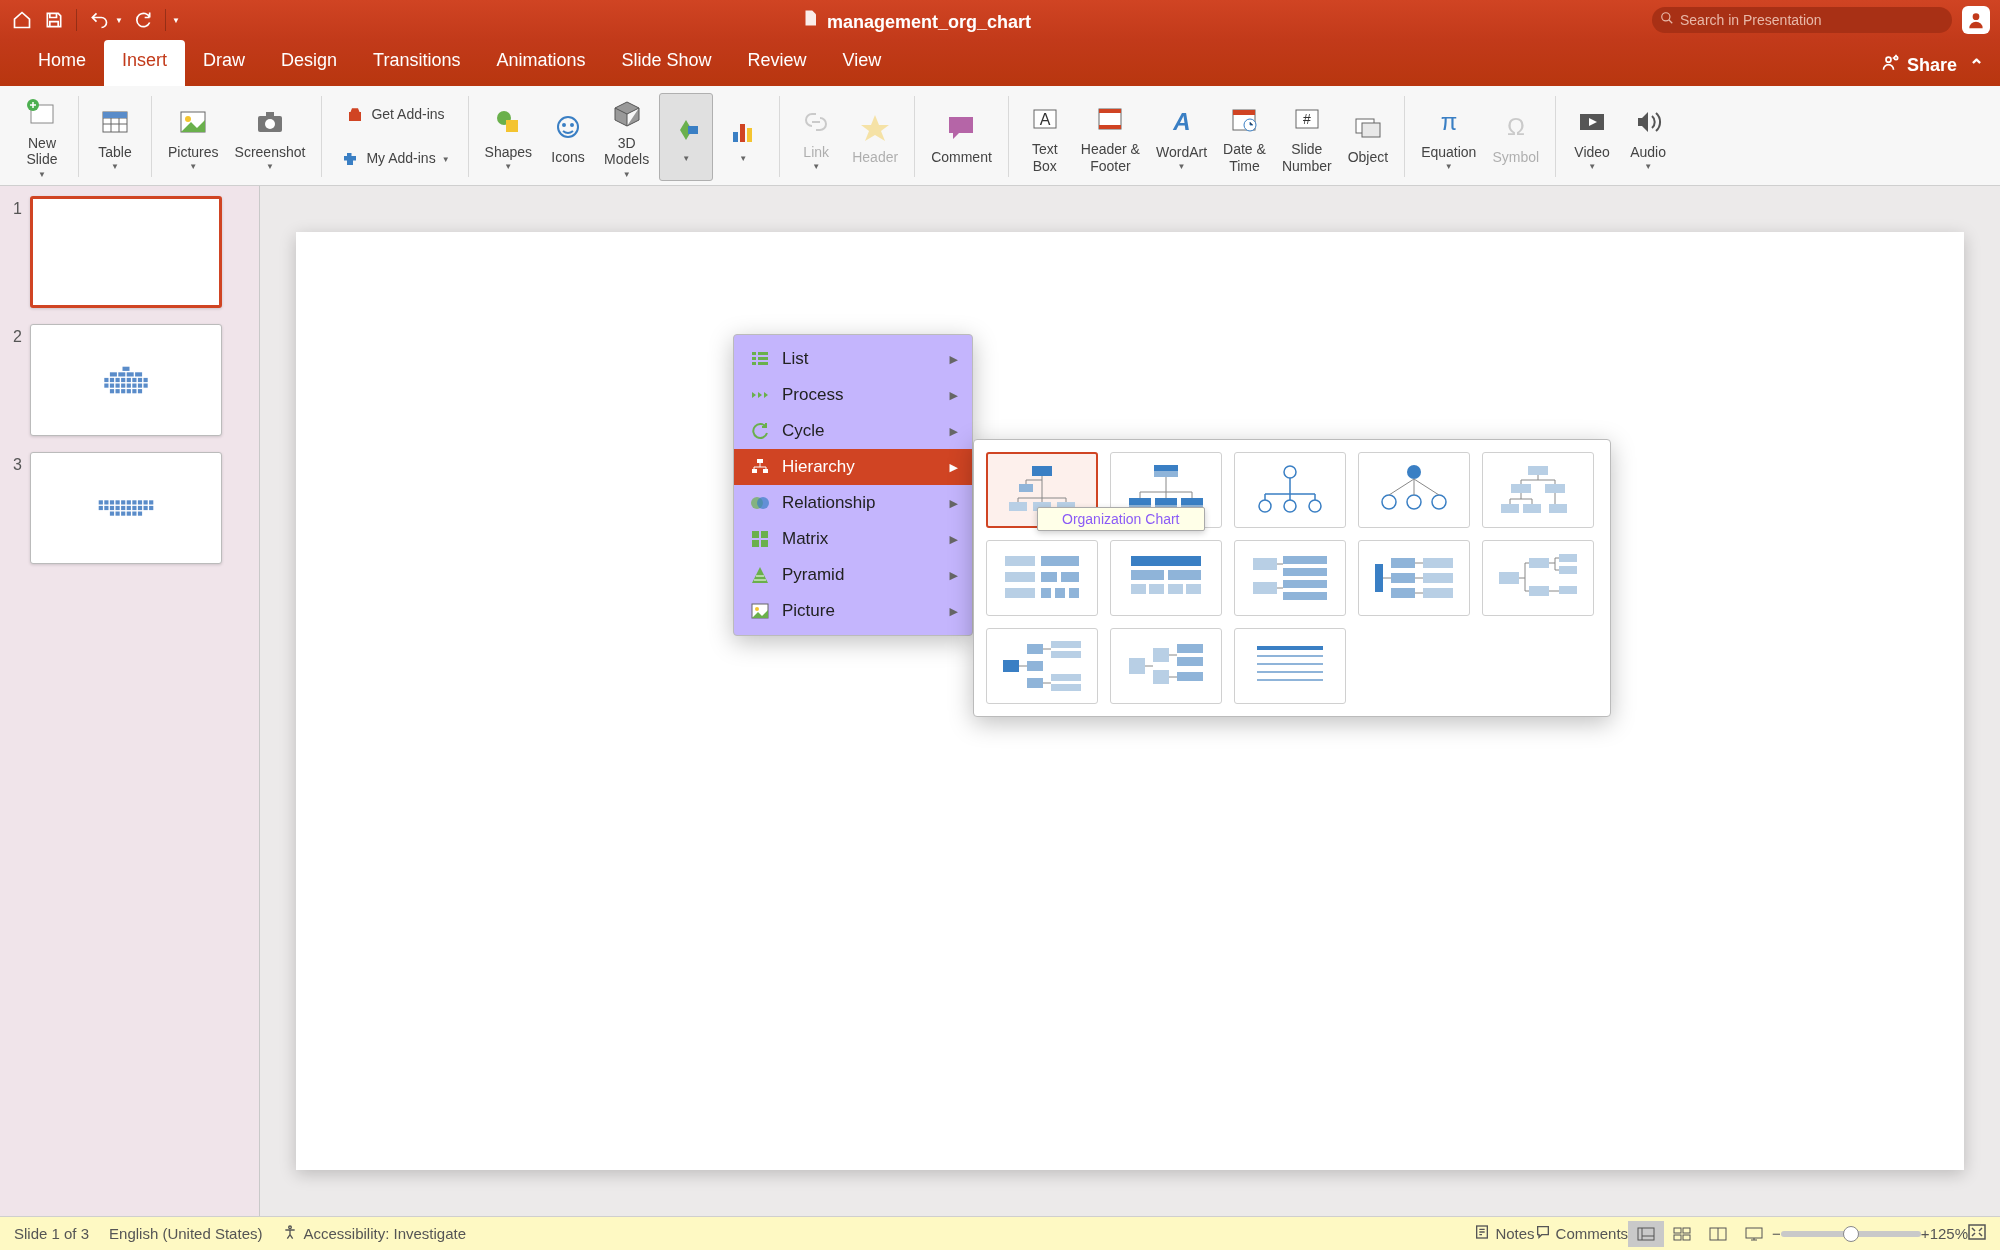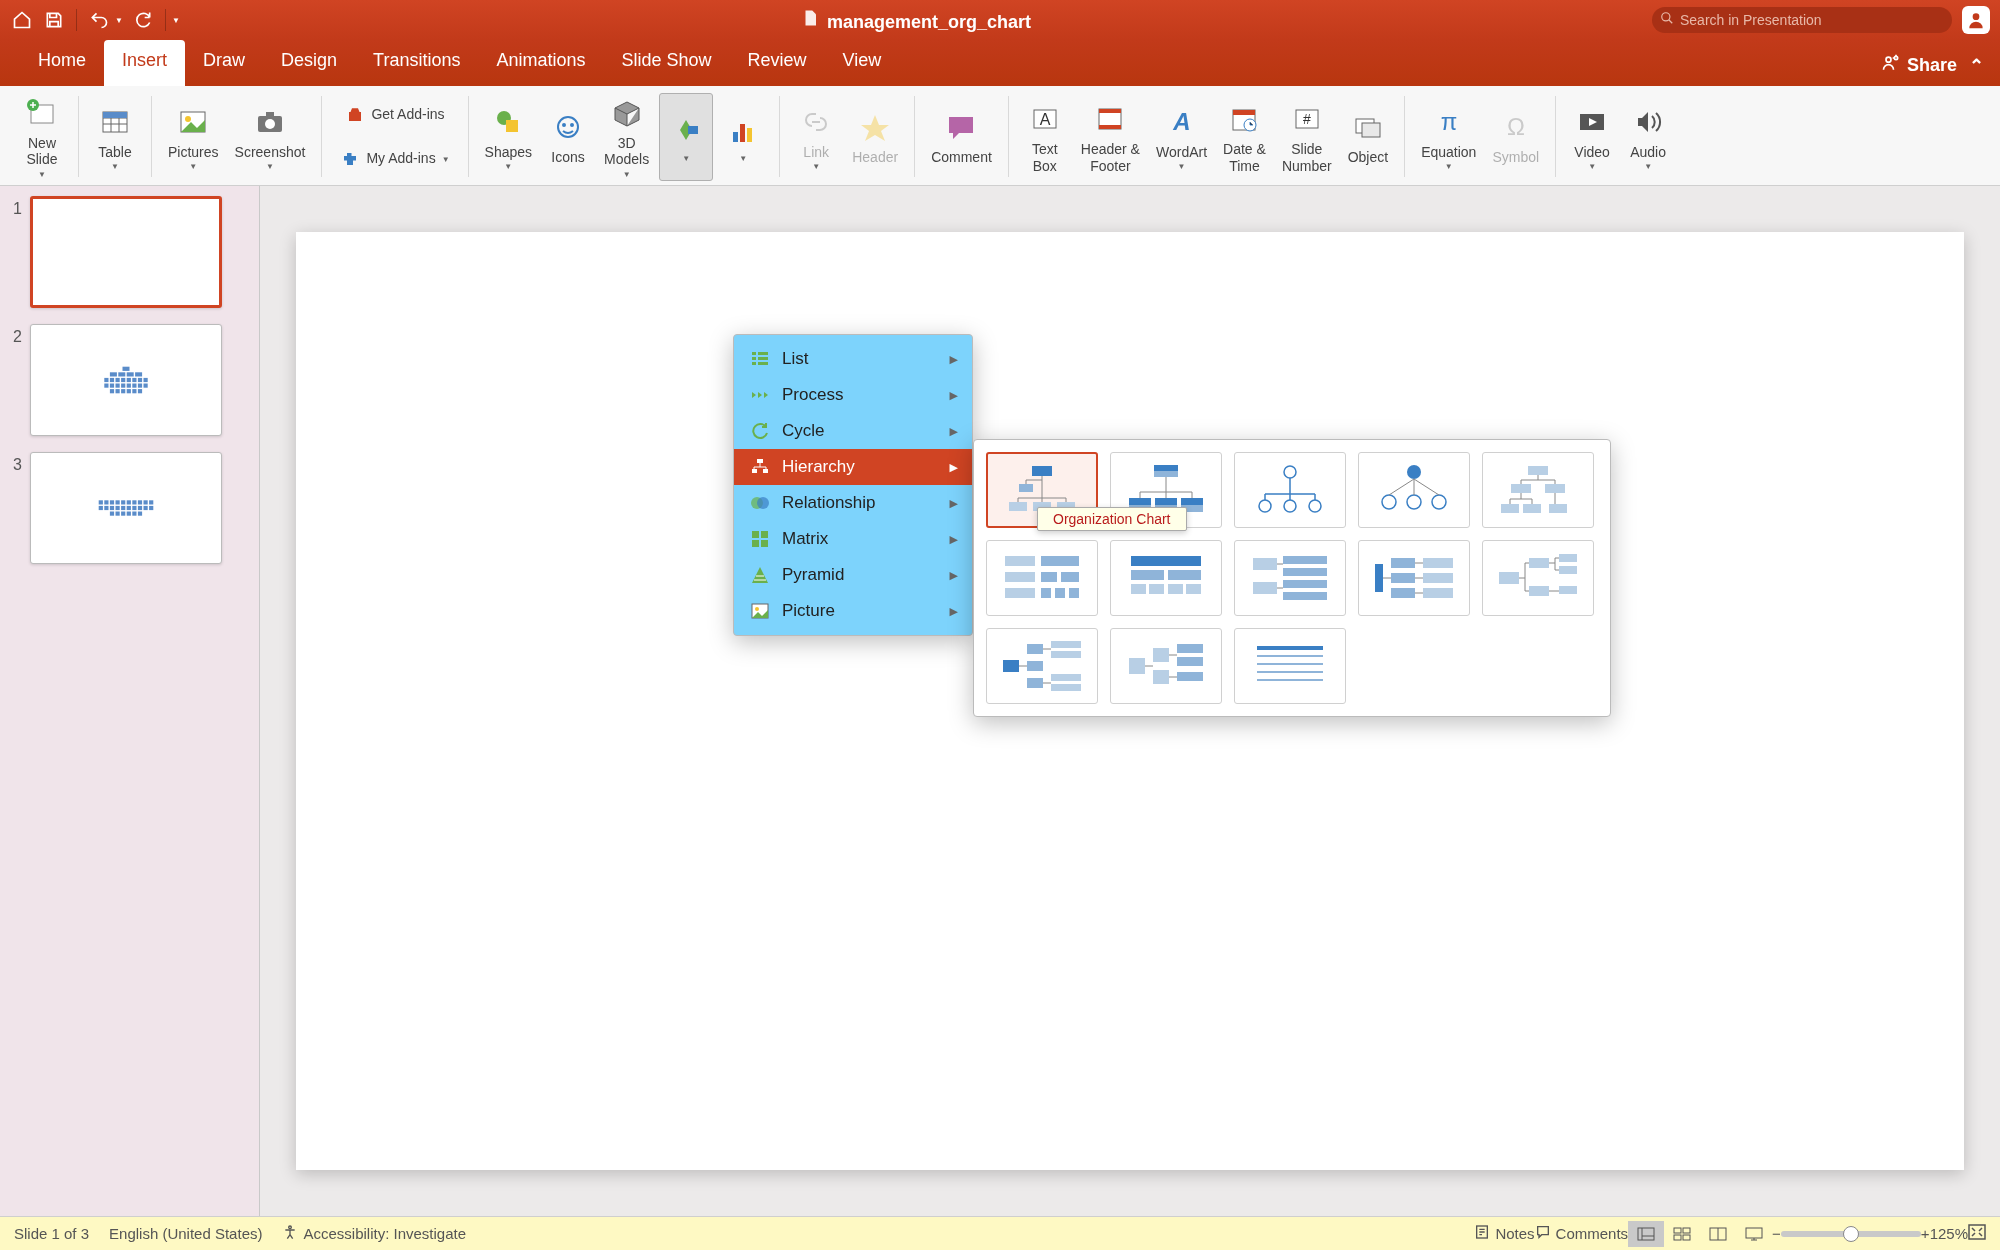--- a/index.html
+++ b/index.html
@@ -44,32 +44,32 @@
 .thumb-row { display: flex; align-items: flex-start; gap: 8px; margin-bottom: 16px; }
 .thumb-num { width: 14px; text-align: right; font-size: 16px; color: #555; padding-top: 4px; }
 .thumb { width: 192px; height: 112px; background: #fff; border: 1px solid #bbb; border-radius: 3px; box-shadow: 0 1px 3px rgba(0,0,0,0.15); display: flex; align-items: center; justify-content: center; overflow: hidden; }
 .thumb.selected { border: 3px solid #d04423; }
 .thumb-content { transform: scale(0.7); }
 
 .canvas-area { flex: 1; background: #eceaea; display: flex; align-items: center; justify-content: center; position: relative; }
 .slide-canvas { width: 1668px; height: 938px; background: #fff; box-shadow: 0 4px 16px rgba(0,0,0,0.2); }
 
 
-.smartart-menu { position: absolute; left: 733px; top: 148px; width: 240px; background: #7dd3fc; border: 1px solid #bbb; border-radius: 4px; box-shadow: 0 6px 24px rgba(0,0,0,0.25); padding: 6px 0; }
+.smartart-menu { position: absolute; left: 733px; top: 148px; width: 240px; background: #c4b5fd; border: 1px solid #bbb; border-radius: 4px; box-shadow: 0 6px 24px rgba(0,0,0,0.25); padding: 6px 0; }
 .sa-item { display: flex; align-items: center; gap: 10px; padding: 6px 14px; font-size: 17px; color: #222; cursor: pointer; }
 .sa-item .sa-icon { width: 24px; height: 24px; display: flex; align-items: center; justify-content: center; }
 .sa-item .sa-label { flex: 1; }
 .sa-item .sa-arrow { font-size: 11px; color: #666; }
 .sa-item.highlight { background: #d04423; color: #fff; }
 .sa-item.highlight .sa-arrow { color: #fff; }
 
 .smartart-gallery { position: absolute; left: 973px; top: 253px; width: 638px; background: #fff; border: 1px solid #bbb; border-radius: 4px; box-shadow: 0 6px 24px rgba(0,0,0,0.25); padding: 12px; display: flex; flex-wrap: wrap; gap: 12px; align-content: flex-start; }
 .gal-item { width: 112px; height: 76px; border: 1px solid #d0d0d0; border-radius: 3px; display: flex; align-items: center; justify-content: center; cursor: pointer; background: #fff; }
 .gal-item.selected { border: 2px solid #d04423; background: #fdf0ec; }
-.tooltip { position: absolute; left: 1037px; top: 321px; background: #ffffe8; border: 1px solid #aaa; padding: 3px 15px; font-size: 14px; color: #b91c1c; border-radius: 2px; box-shadow: 0 2px 6px rgba(0,0,0,0.2); z-index: 20; }
+.tooltip { position: absolute; left: 1037px; top: 321px; background: #ffffe8; border: 1px solid #aaa; padding: 3px 24px; font-size: 14px; color: #8b5cf6; border-radius: 2px; box-shadow: 0 2px 6px rgba(0,0,0,0.2); z-index: 20; }
 
 
 .statusbar { position: absolute; left: 0; right: 0; bottom: 0; height: 34px; background: #fef9c3; border-top: 1px solid #cfcfcf; display: flex; align-items: center; padding: 0 14px; font-size: 15px; color: #555; gap: 20px; }
 .statusbar .s-right { margin-left: auto; display: flex; align-items: center; }
 .statusbar .sbtn { display: flex; align-items: center; gap: 5px; cursor: pointer; }
 .statusbar .view-modes { display: flex; gap: 0; }
 .statusbar .vm { width: 36px; height: 26px; border: 0; display: flex; align-items: center; justify-content: center; cursor: pointer; }
 .statusbar .vm.active { background: #c9c9c9; }
 .zoom-slider { width: 140px; height: 6px; background: #c9c9c9; border-radius: 3px; position: relative; }
 .zoom-slider .knob { position: absolute; left: 50%; top: -5px; width: 16px; height: 16px; background: #fff; border: 1px solid #888; border-radius: 50%; transform: translateX(-50%); }

